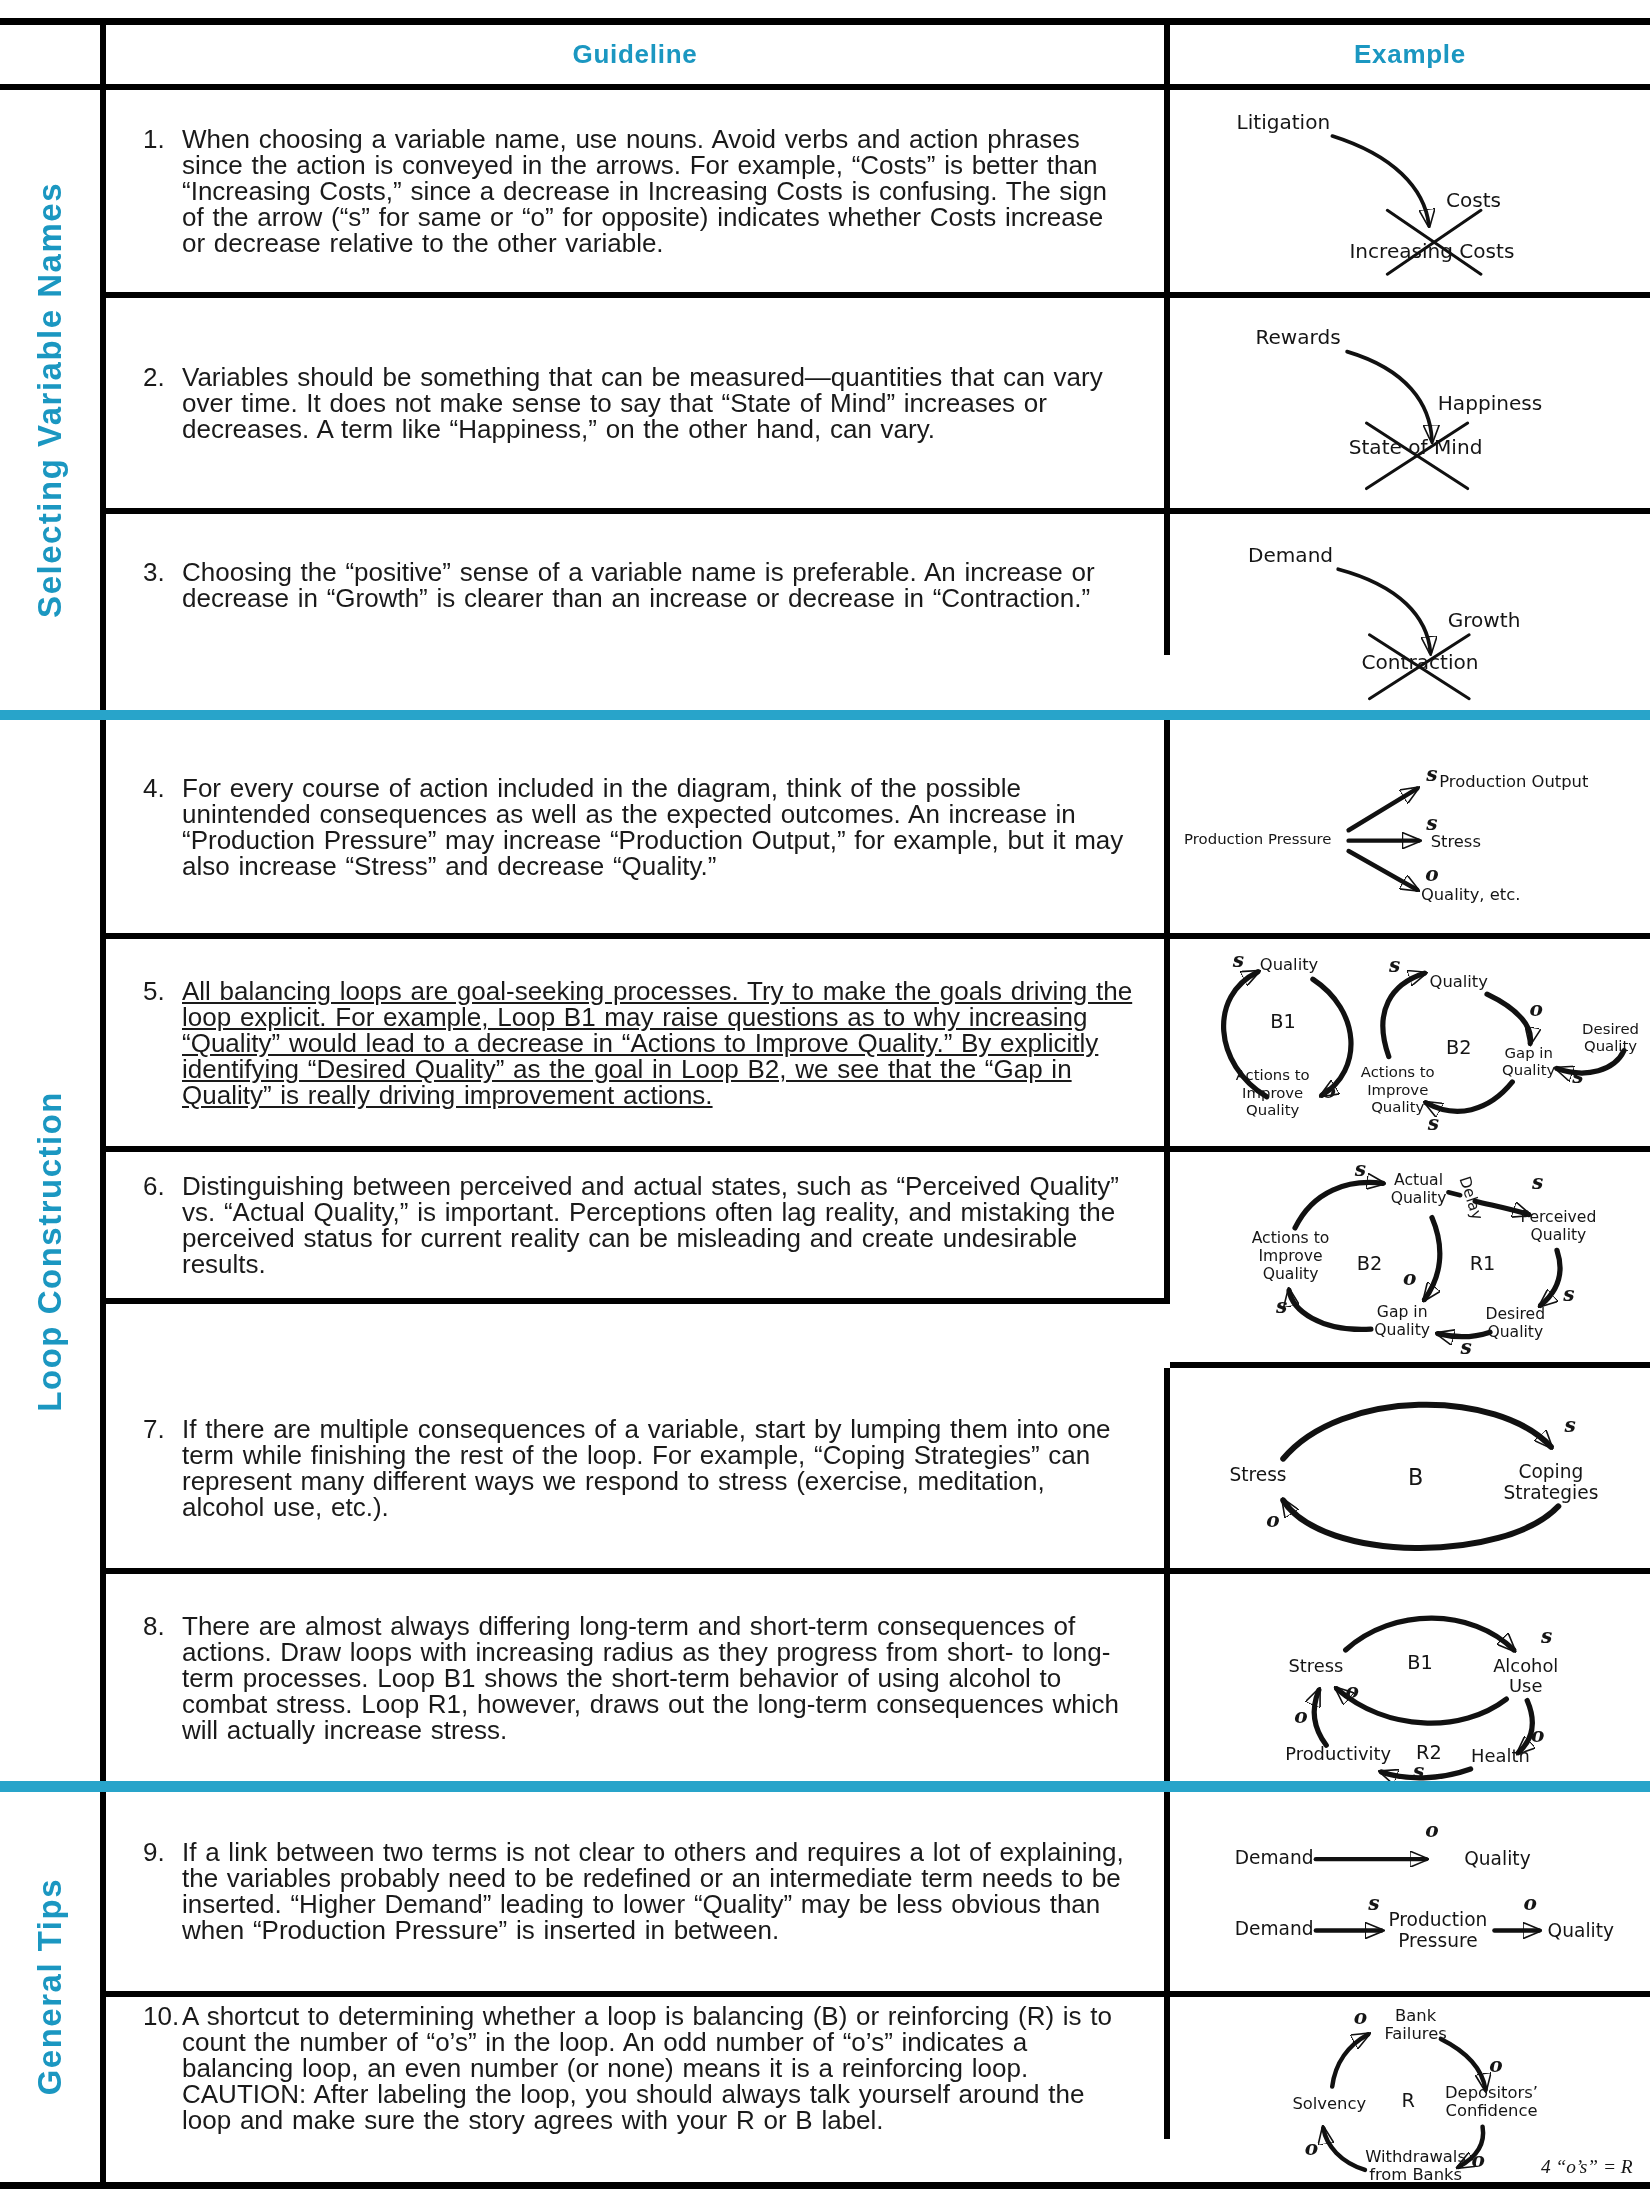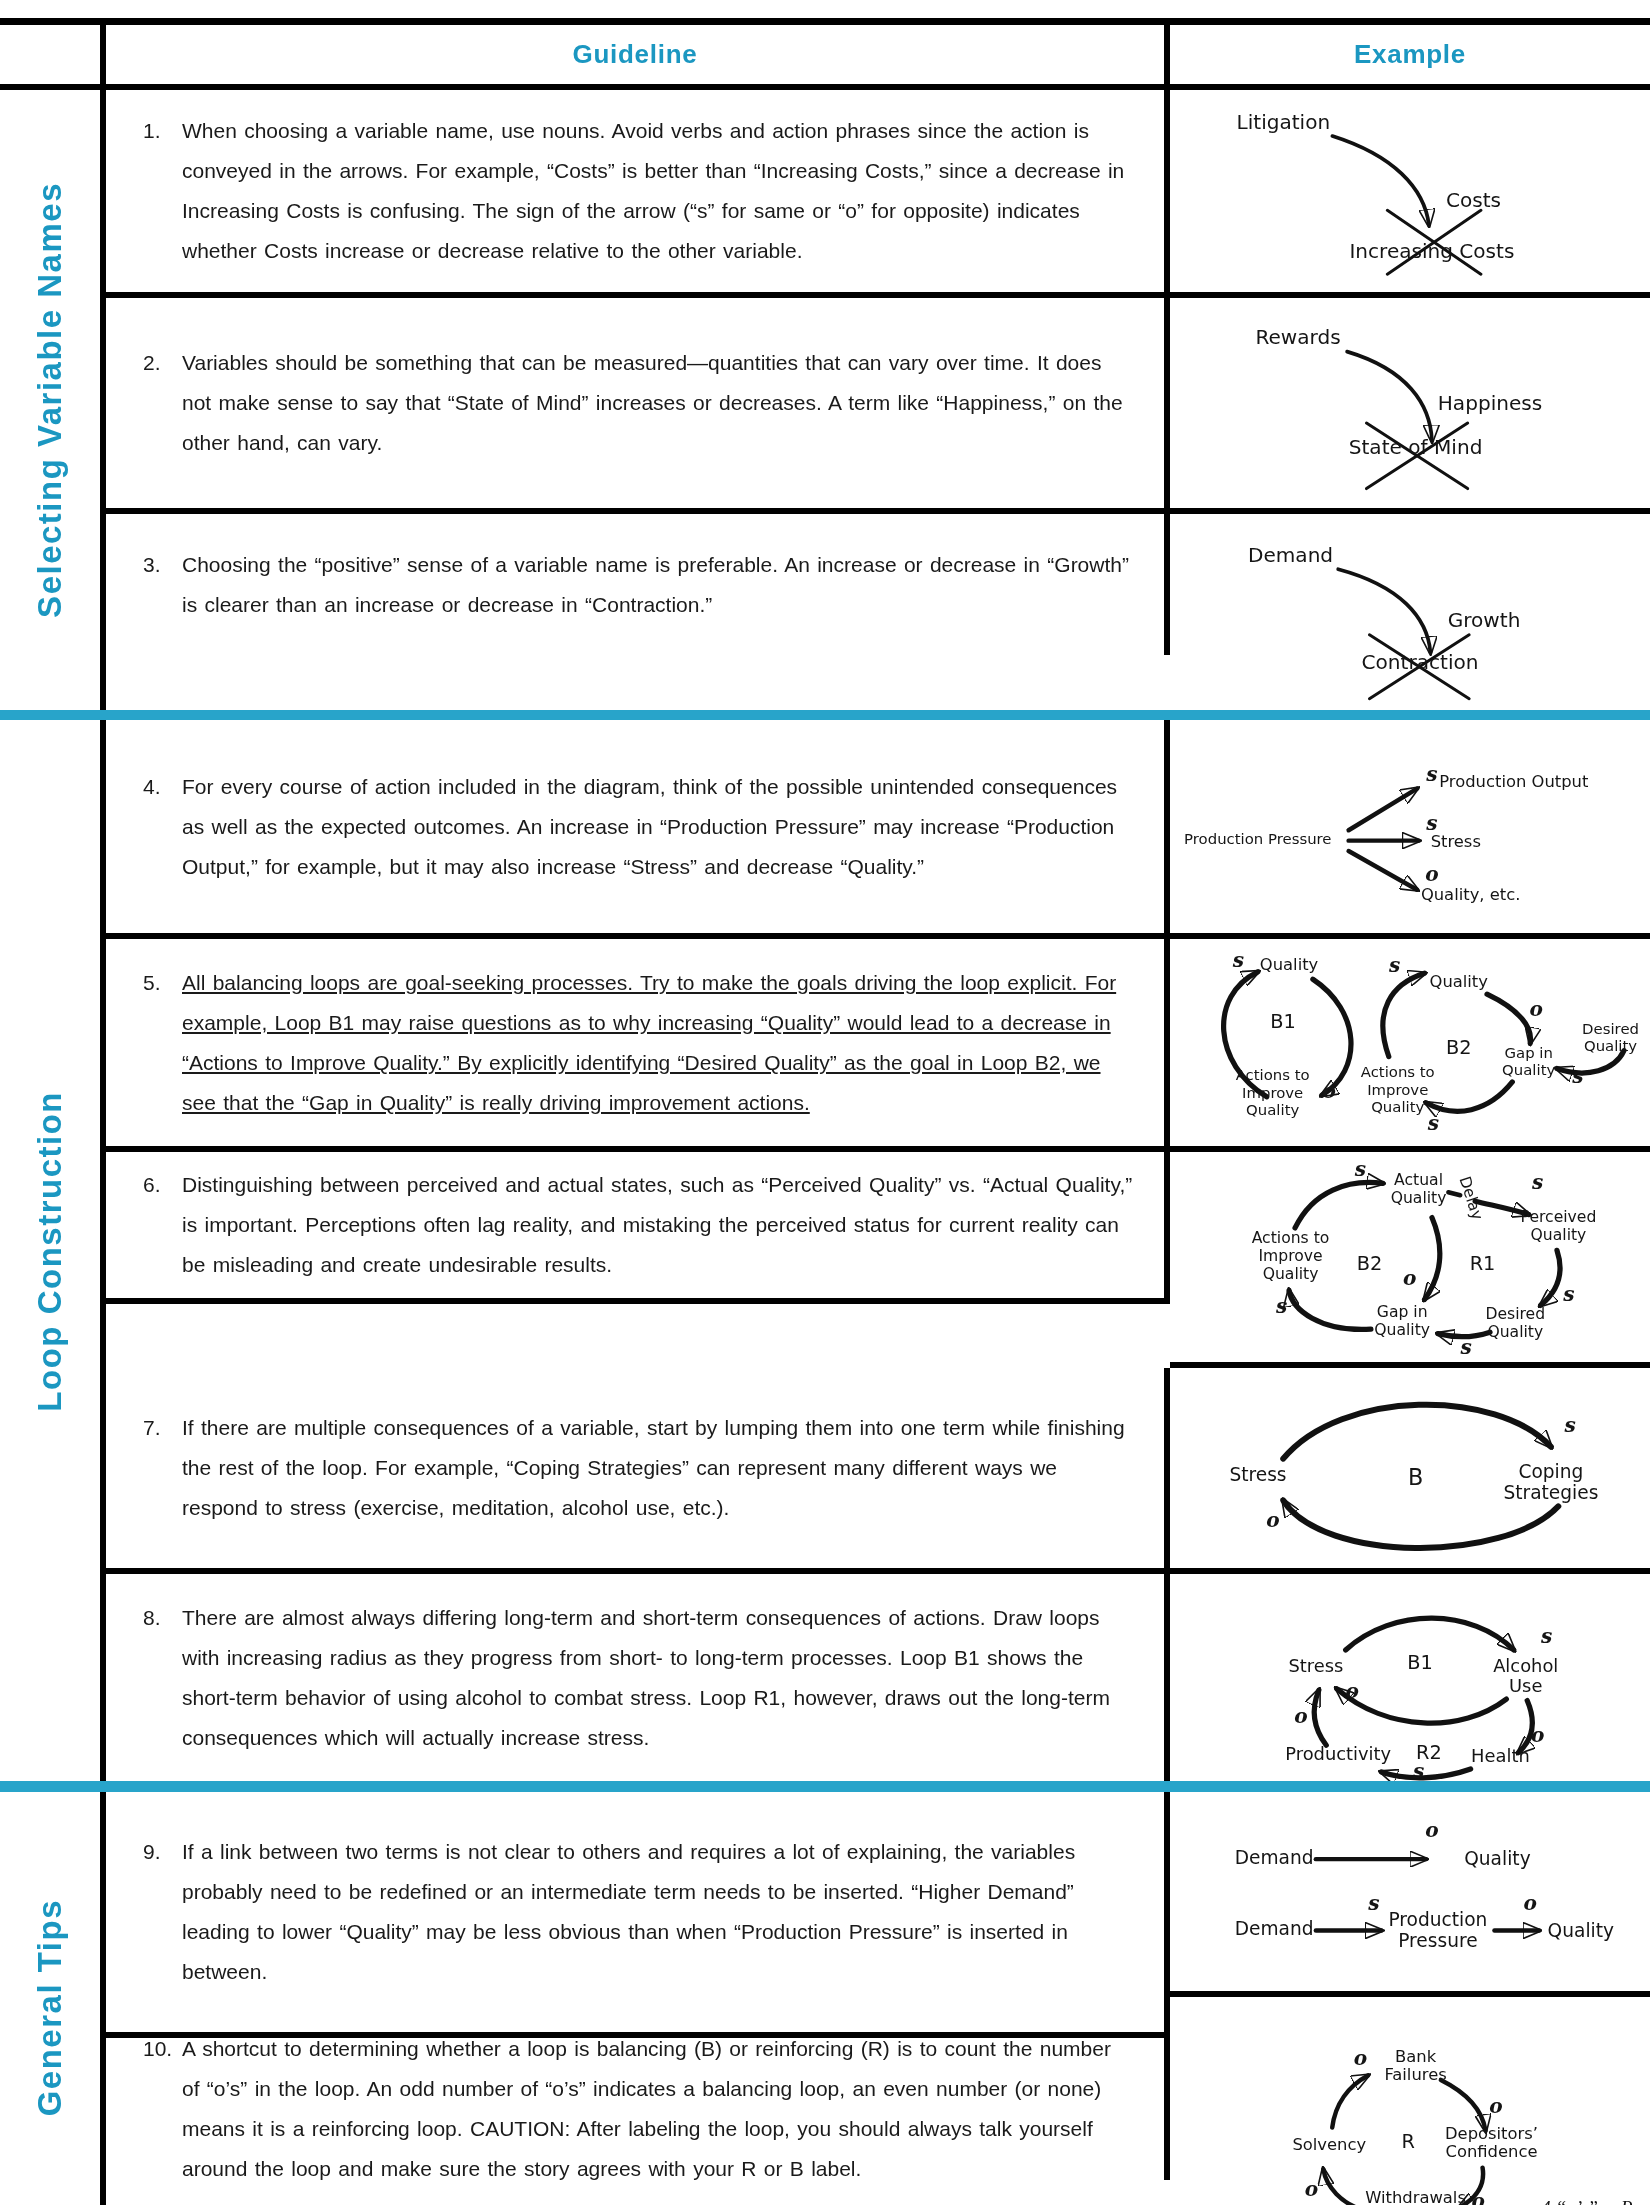--- a/index.html
+++ b/index.html
@@ -14,21 +14,21 @@
   .htext{font-weight:bold;font-size:26px;color:var(--accent);letter-spacing:0.7px;}
   .side{grid-column:1;box-sizing:border-box;border-right:6px solid #000;background:#fff;
         display:flex;align-items:center;justify-content:center;}
   .side span{writing-mode:vertical-rl;transform:rotate(180deg);
         font-weight:bold;font-size:33px;color:var(--accent);letter-spacing:1.5px;white-space:nowrap;}
   .gcell{grid-column:2;box-sizing:border-box;border-right:6px solid #000;background:#fff;
          display:flex;align-items:center;padding:4.5px 30px 4.5px 37px;}
   .ecell{grid-column:3;box-sizing:border-box;background:#fff;overflow:hidden;}
   .line{border-bottom:6px solid #000;}
   .band{grid-column:1 / -1;height:10.4px;background:var(--band);}
-  .gtext{font-size:21px;line-height:40px;padding-left:39px;text-indent:-39px;margin:0;
+  .gtext{font-size:26px;line-height:26px;padding-left:39px;text-indent:-39px;margin:0;
          word-spacing:1.5px;}
   .num{display:inline-block;width:39px;text-indent:0;}
   svg{display:block;}
   svg text{fill:#151515;font-family:"DejaVu Sans",sans-serif;}
   svg text.so{font-style:italic;font-family:"DejaVu Serif",serif;font-weight:bold;}
   svg text.eq{font-style:italic;font-family:"Liberation Serif",serif;}
   svg path{stroke:#111;fill:none;stroke-linecap:round;}
 </style>
 </head>
 <body>
@@ -233,21 +233,21 @@
         <text x="334" y="274" text-anchor="middle" font-size="27" class="so"><tspan x="334" y="274">s</tspan></text>
         <text x="226" y="250" text-anchor="middle" font-size="24"><tspan x="226" y="250">Productivity</tspan></text>
         <text x="348" y="248" text-anchor="middle" font-size="26"><tspan x="348" y="248">R2</tspan></text>
         <text x="176" y="200" text-anchor="middle" font-size="27" class="so"><tspan x="176" y="200">o</tspan></text>
       </svg>
     </div>
     <div class="band"></div>
     <div class="side" style="grid-row: span 2;">
       <span>General Tips</span>
     </div>
-    <div class="gcell line" style="height: 246px;">
+    <div class="gcell line" style="height: 205px;">
       <p class="gtext"><span class="num">9.</span><span>If a link between two terms is not clear to others and requires a lot of explaining, the variables probably need to be redefined or an intermediate term needs to be inserted. “Higher Demand” leading to lower “Quality” may be less obvious than when “Production Pressure” is inserted in between.</span></p>
     </div>
     <div class="ecell line" style="height: 205px;">
       <svg viewBox="0 0 645 267" width="480" height="199">
         <defs>
           <marker id="arw8" orient="auto" markerUnits="userSpaceOnUse" markerWidth="26" markerHeight="22" refX="10" refY="5" viewBox="0 0 12 10">
             <path d="M0,0 L12,5 L0,10 Z" fill="#111" stroke="none"></path>
           </marker>
         </defs>
         <path d="M196,90 L344,90" stroke-width="6" marker-end="url(#arw8)"></path>

